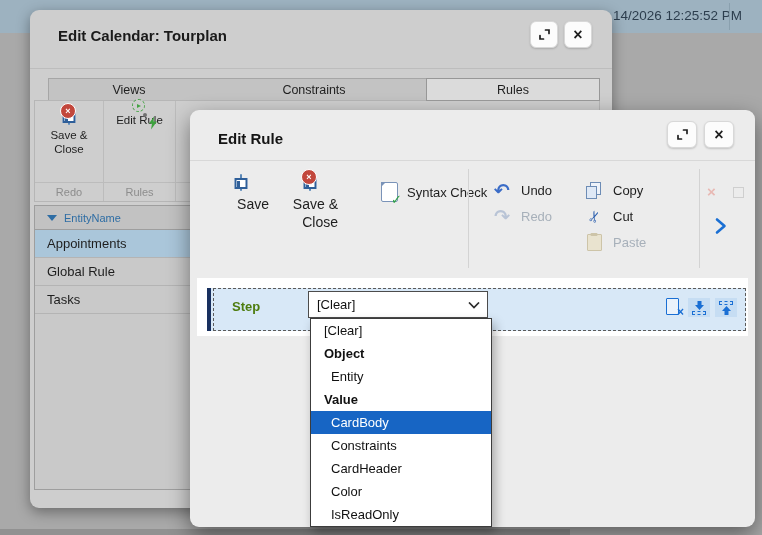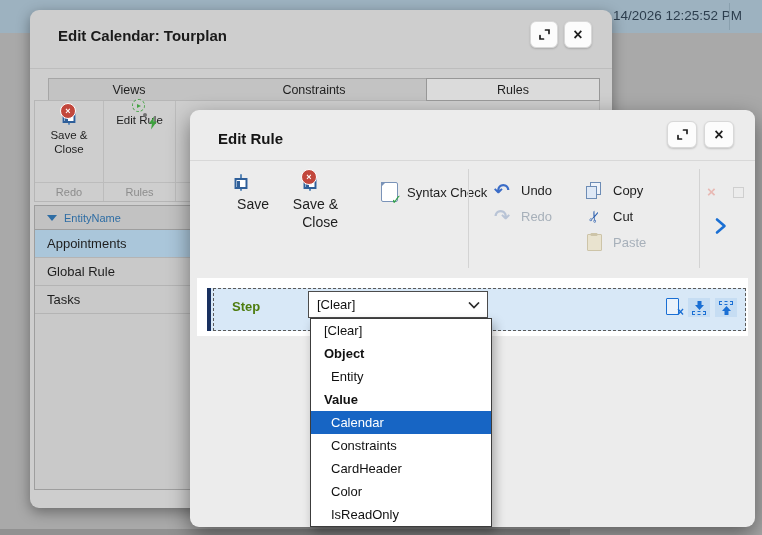--- a/index.html
+++ b/index.html
@@ -301,21 +301,21 @@
             </svg>
         </button>
       </div>
     </div>
 
     <div class="dropdown">
       <div class="dd-item">[Clear]</div>
       <div class="dd-item dd-group">Object</div>
       <div class="dd-item dd-child">Entity</div>
       <div class="dd-item dd-group">Value</div>
-      <div class="dd-item dd-child dd-selected">Calendar</div>
+      <div class="dd-item dd-child dd-selected">CardBody</div>
       <div class="dd-item dd-child">Constraints</div>
       <div class="dd-item dd-child">CardHeader</div>
       <div class="dd-item dd-child">Color</div>
       <div class="dd-item dd-child">IsReadOnly</div>
     </div>
   </div>
 
 </div>
 
 </body></html>

